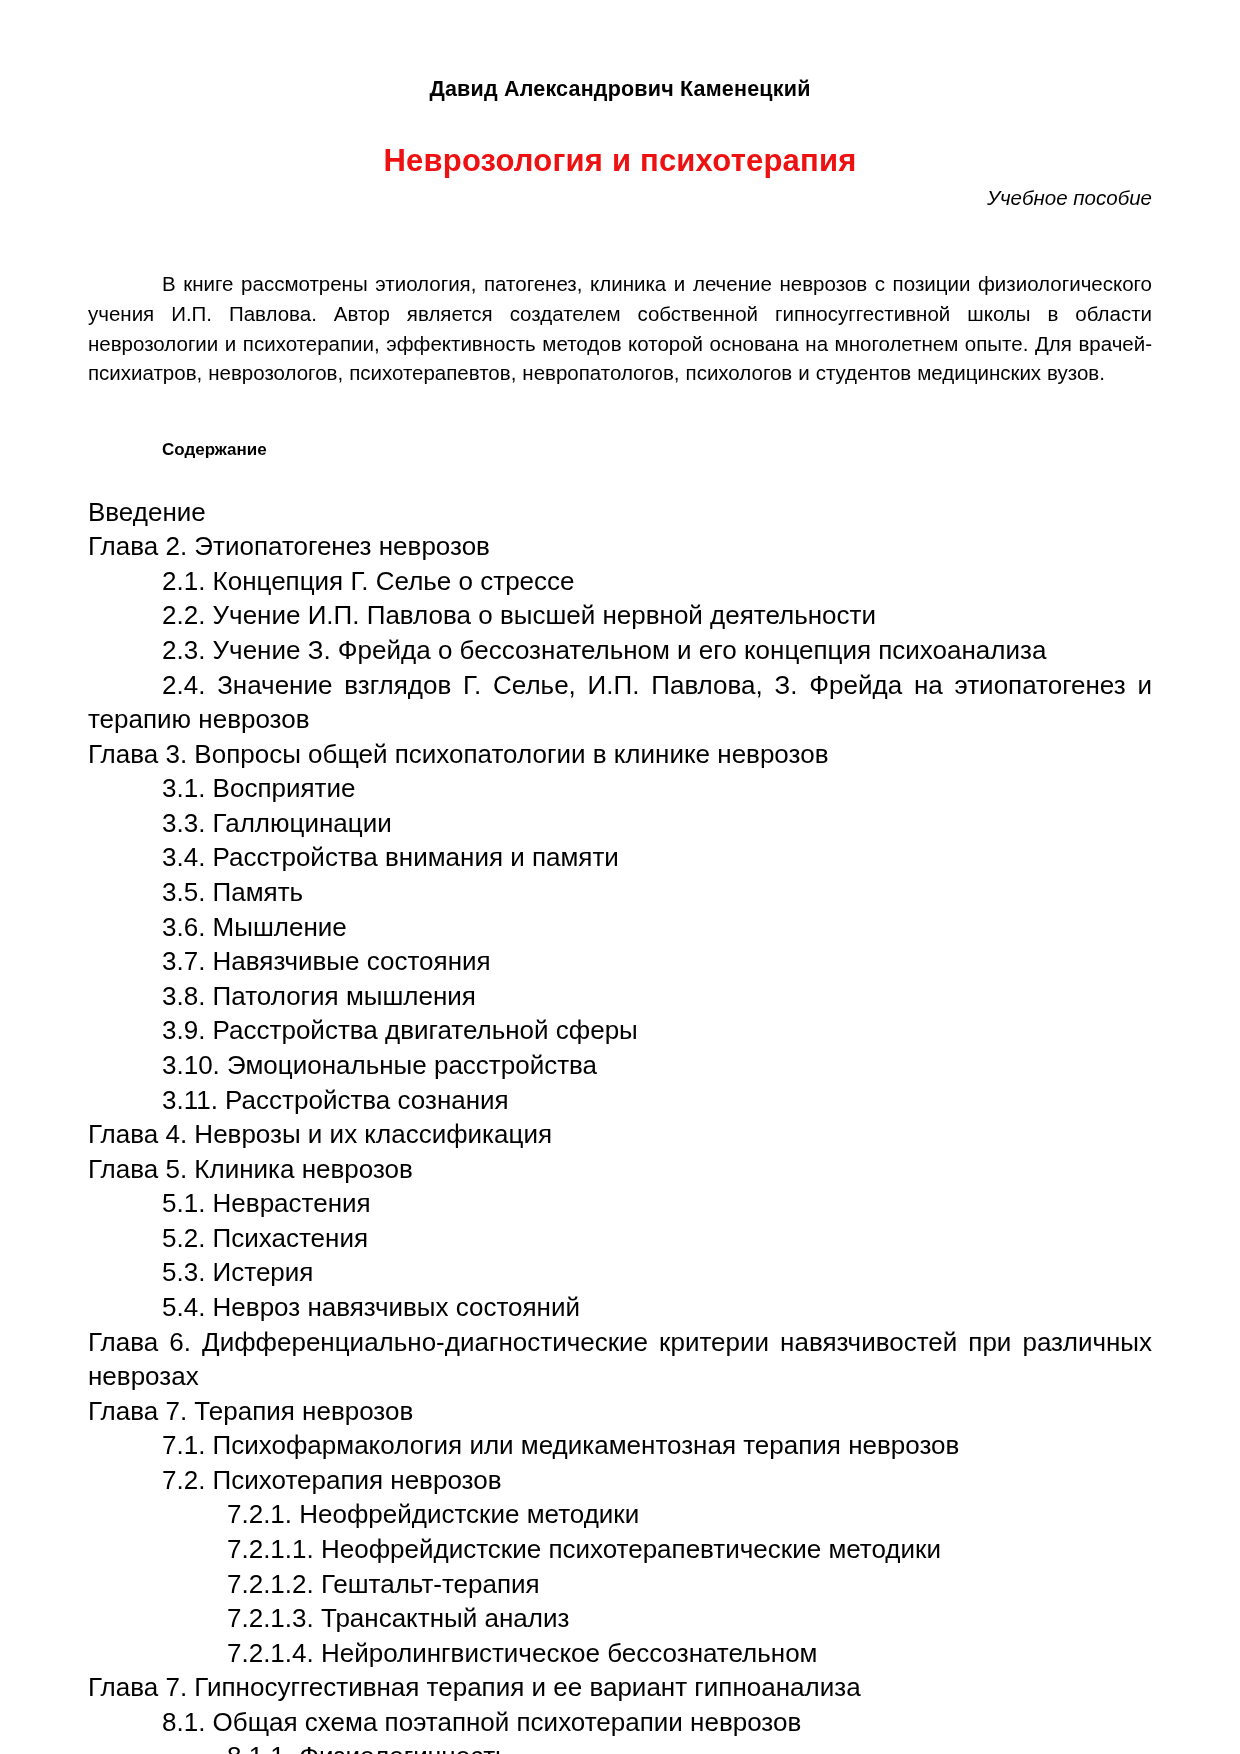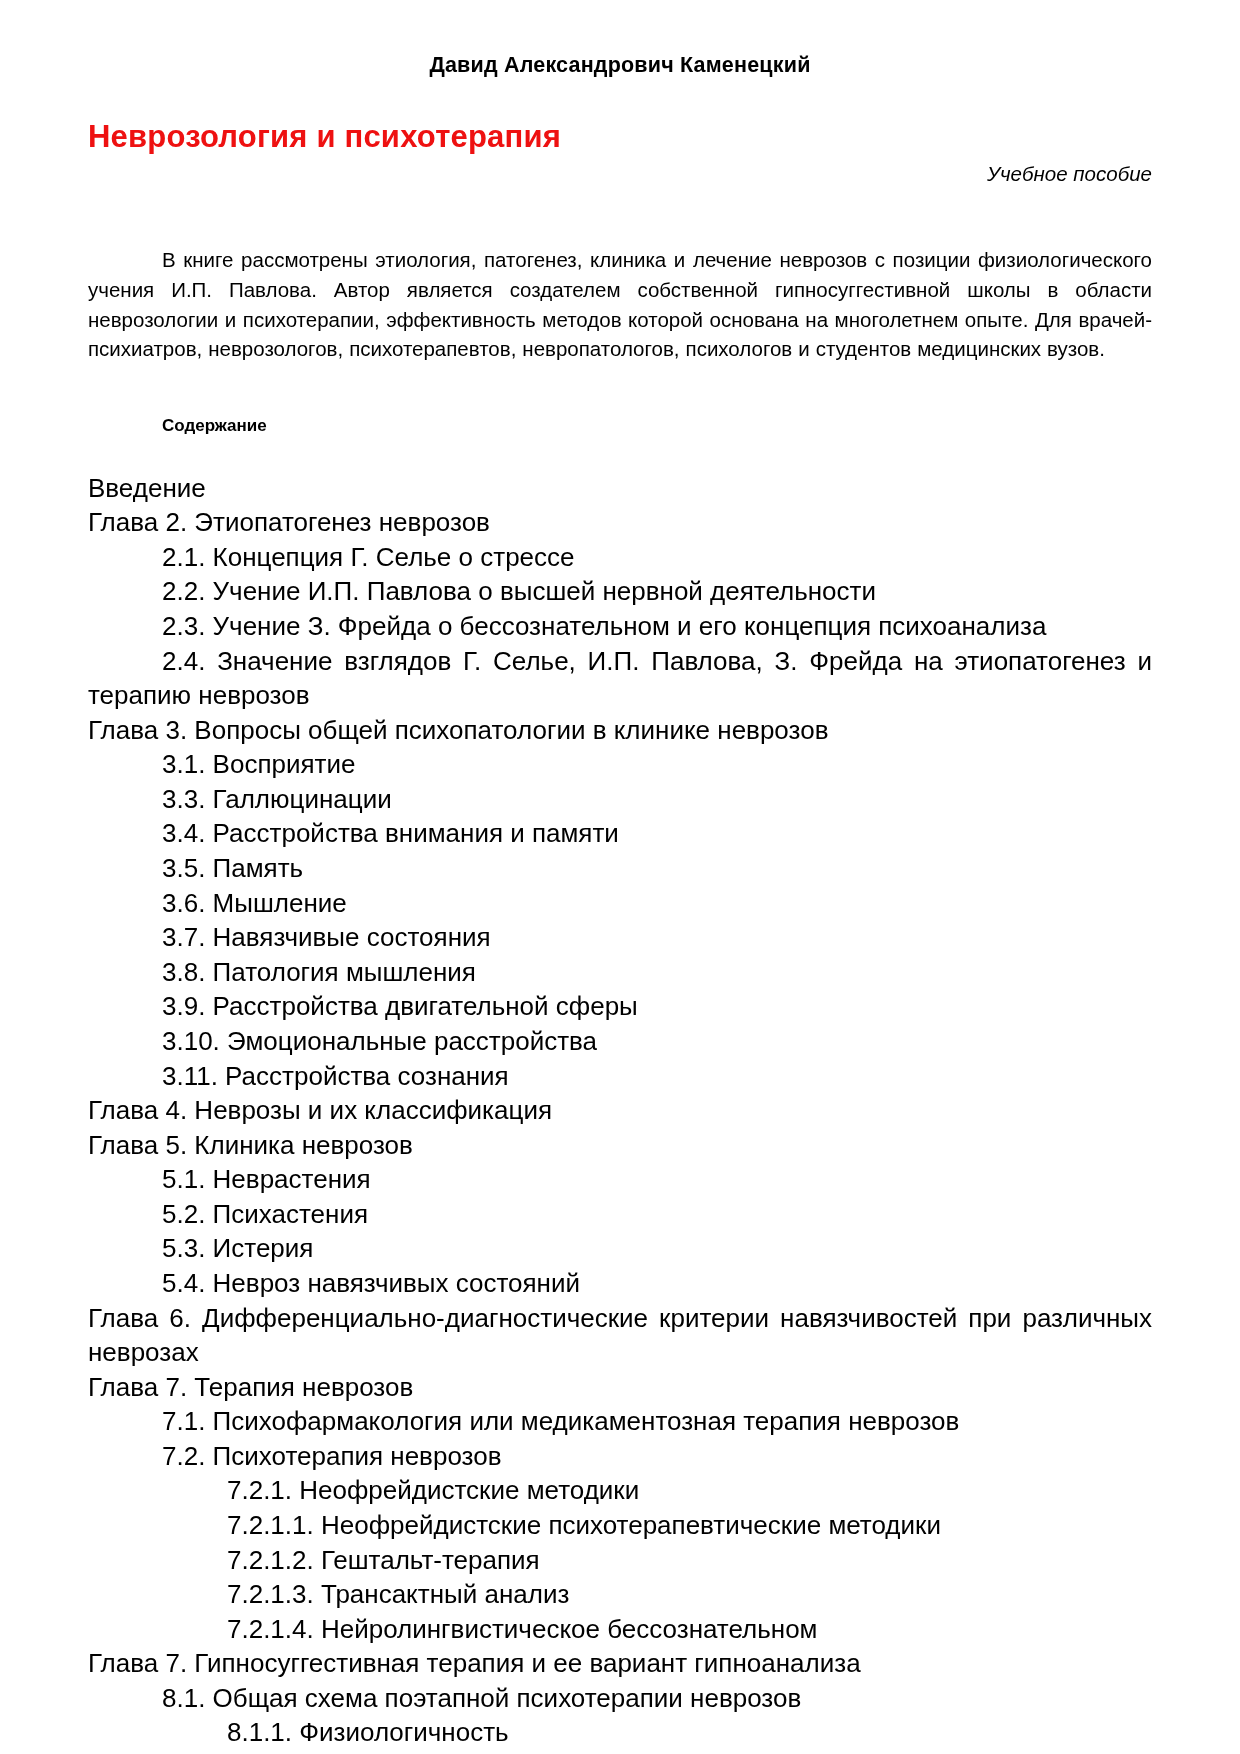--- a/index.html
+++ b/index.html
@@ -10,32 +10,33 @@
   body {
     font-family: "Liberation Sans", "DejaVu Sans", sans-serif;
     color: #000000;
   }
   .page {
     position: relative;
     width: 1240px;
     height: 1754px;
     background: #ffffff;
     box-sizing: border-box;
-    padding: 48px 88px 0 88px;
+    padding: 72px 88px 0 88px;
     overflow: hidden;
   }
   .author {
     text-align: center;
     font-size: 21.5px;
     font-weight: bold;
     letter-spacing: 0.2px;
     margin: 5px 0 0 0;
     line-height: 1.2;
   }
   .title {
+    text-align: center;
     font-size: 31px;
     font-weight: bold;
     color: #ee1111;
     margin: 40px 0 0 0;
     line-height: 1.15;
     letter-spacing: 0.2px;
   }
   .subtitle {
     text-align: right;
     font-size: 20.5px;

